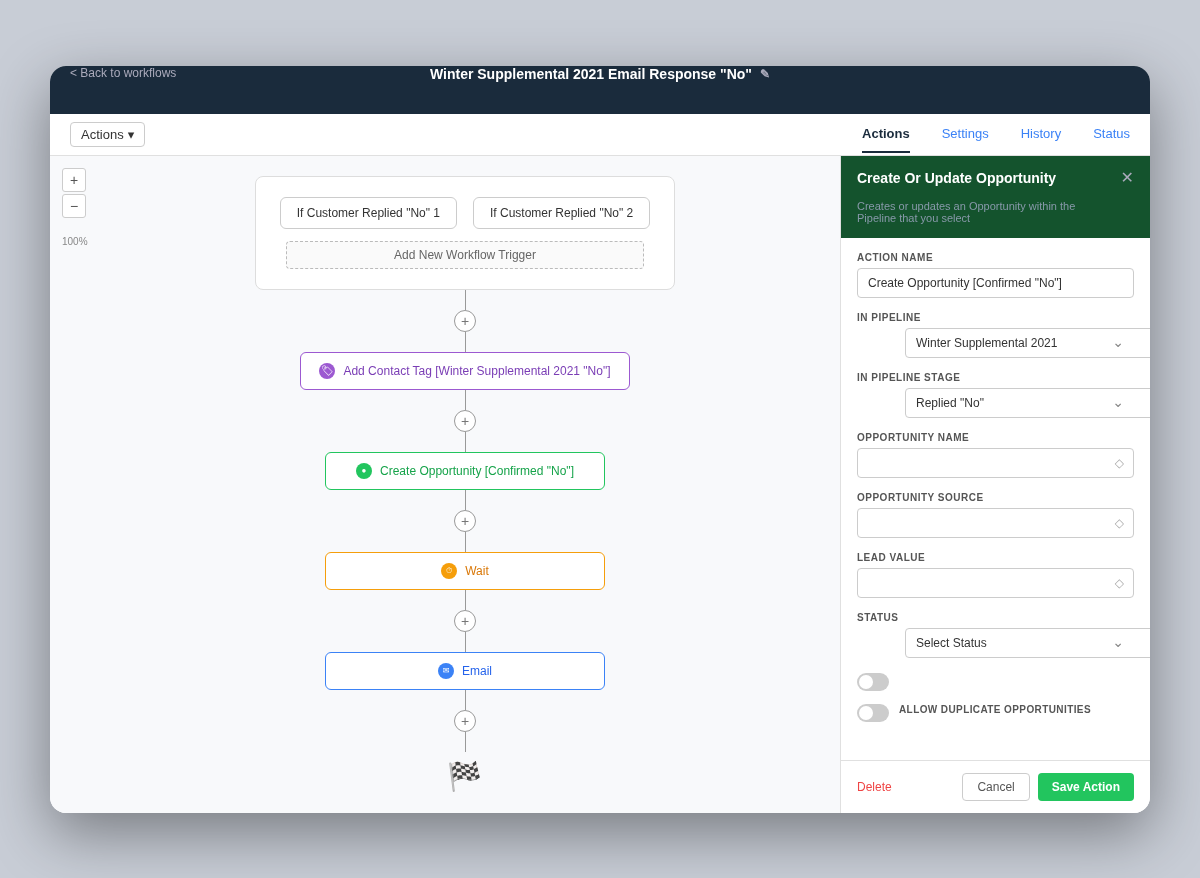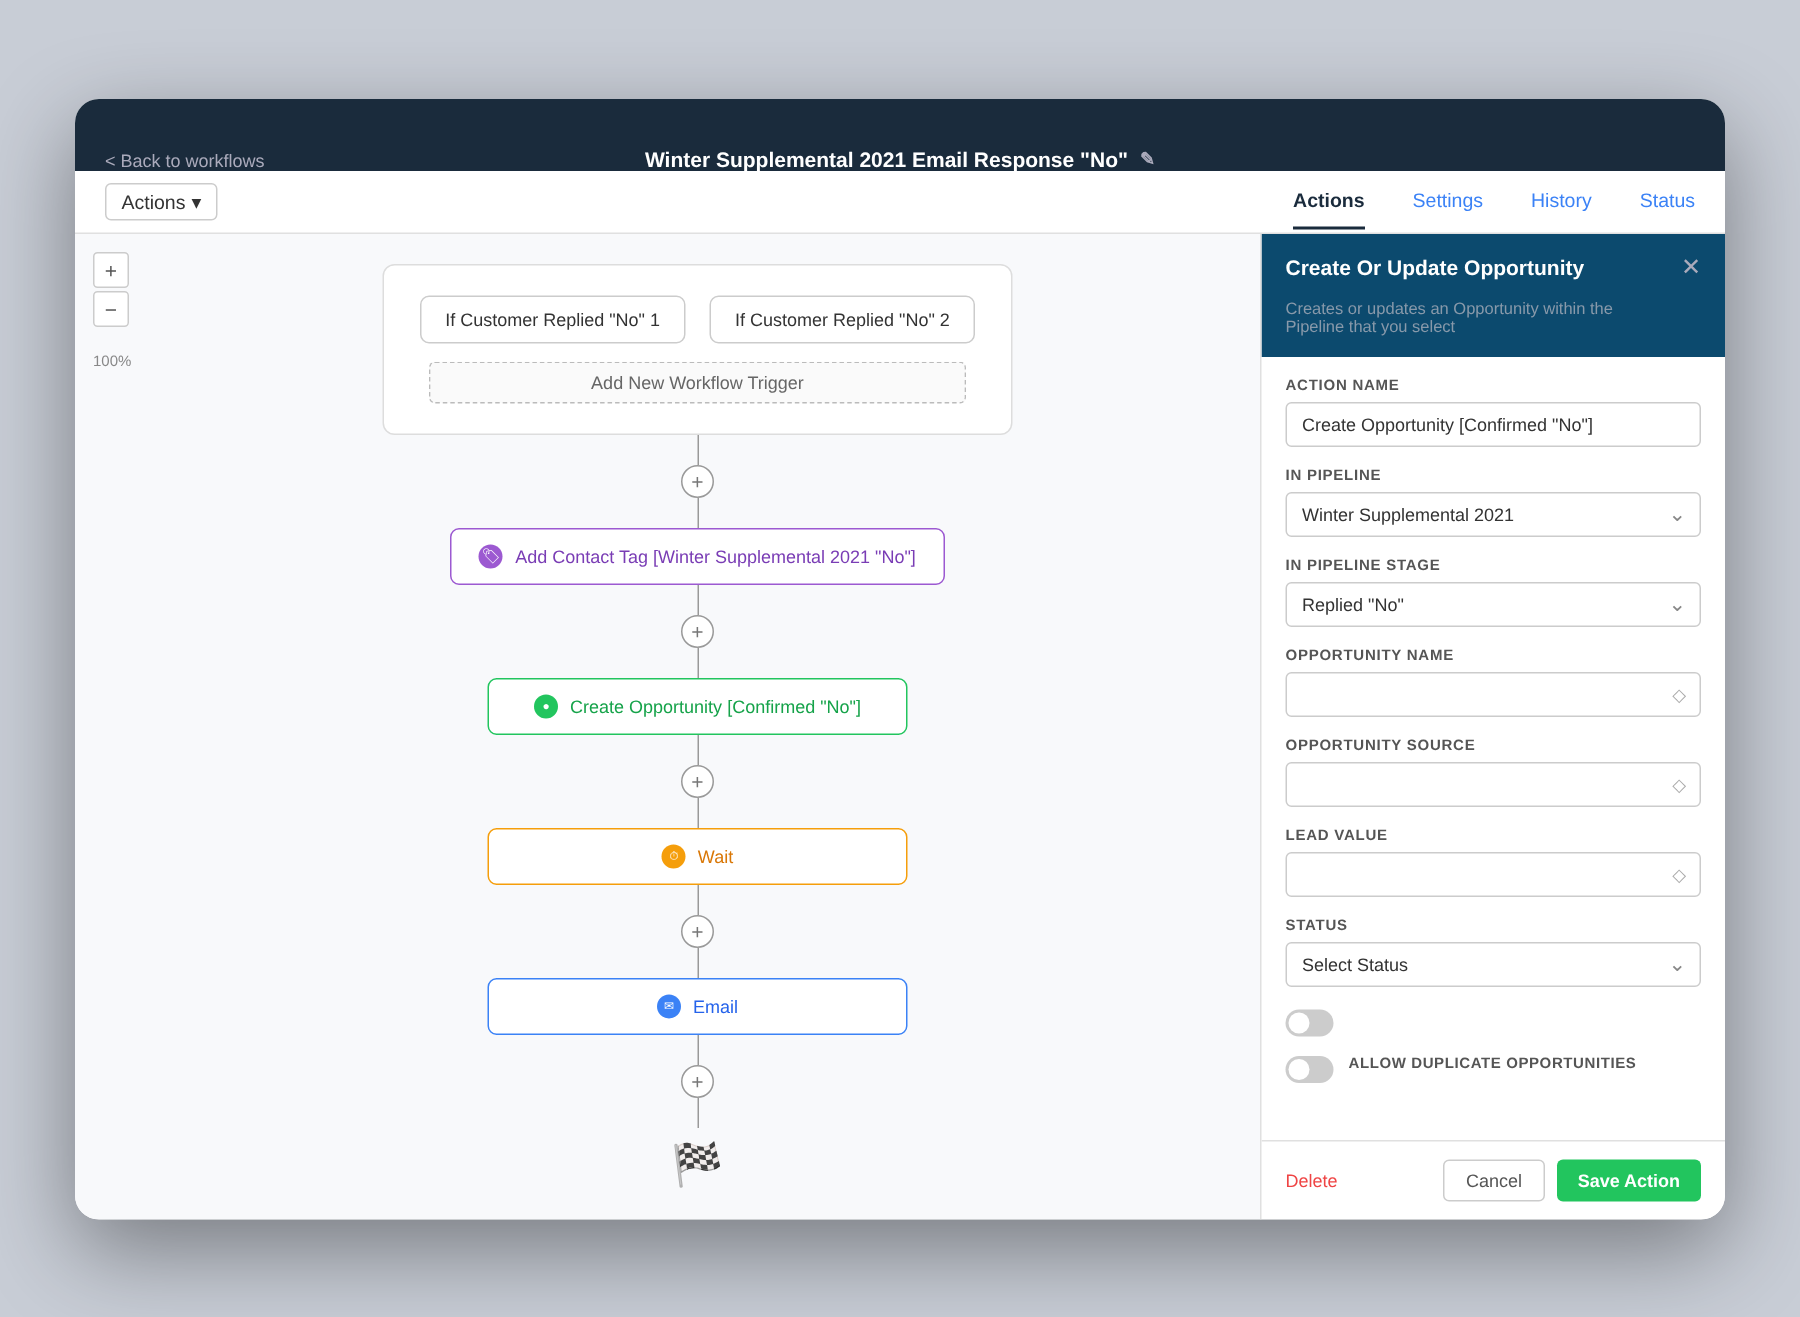--- a/index.html
+++ b/index.html
@@ -22,21 +22,21 @@
       overflow: hidden;
       display: flex;
       flex-direction: column;
     }
 
     
     .header {
       background: #1a2b3c;
       color: #fff;
       display: flex;
-      align-items: flex-end;
+      align-items: flex-start;
       padding: 0 20px;
       height: 48px;
       position: relative;
     }
     .back-link {
       font-size: 12px;
       color: #aab;
       cursor: pointer;
       display: flex;
       align-items: center;
@@ -266,21 +266,21 @@
     
     .right-panel {
       width: 310px;
       background: #fff;
       border-left: 1px solid #e0e0e0;
       display: flex;
       flex-direction: column;
       overflow-y: auto;
     }
     .panel-header {
-      background: #0c4a6e;
+      background: #14532d;
       color: #fff;
       padding: 14px 16px;
       display: flex;
       align-items: flex-start;
       justify-content: space-between;
     }
     .panel-title {
       font-size: 14px;
       font-weight: 700;
     }
@@ -328,20 +328,21 @@
       border: 1px solid #ccc;
       border-radius: 4px;
       padding: 7px 10px;
       font-size: 12px;
       color: #333;
       background: #fff;
       appearance: none;
       -webkit-appearance: none;
       cursor: pointer;
       outline: none;
+      margin-left: 48px;
     }
     .select-wrapper {
       position: relative;
     }
     .select-wrapper::after {
       content: '⌄';
       position: absolute;
       right: 10px;
       top: 50%;
       transform: translateY(-55%);

